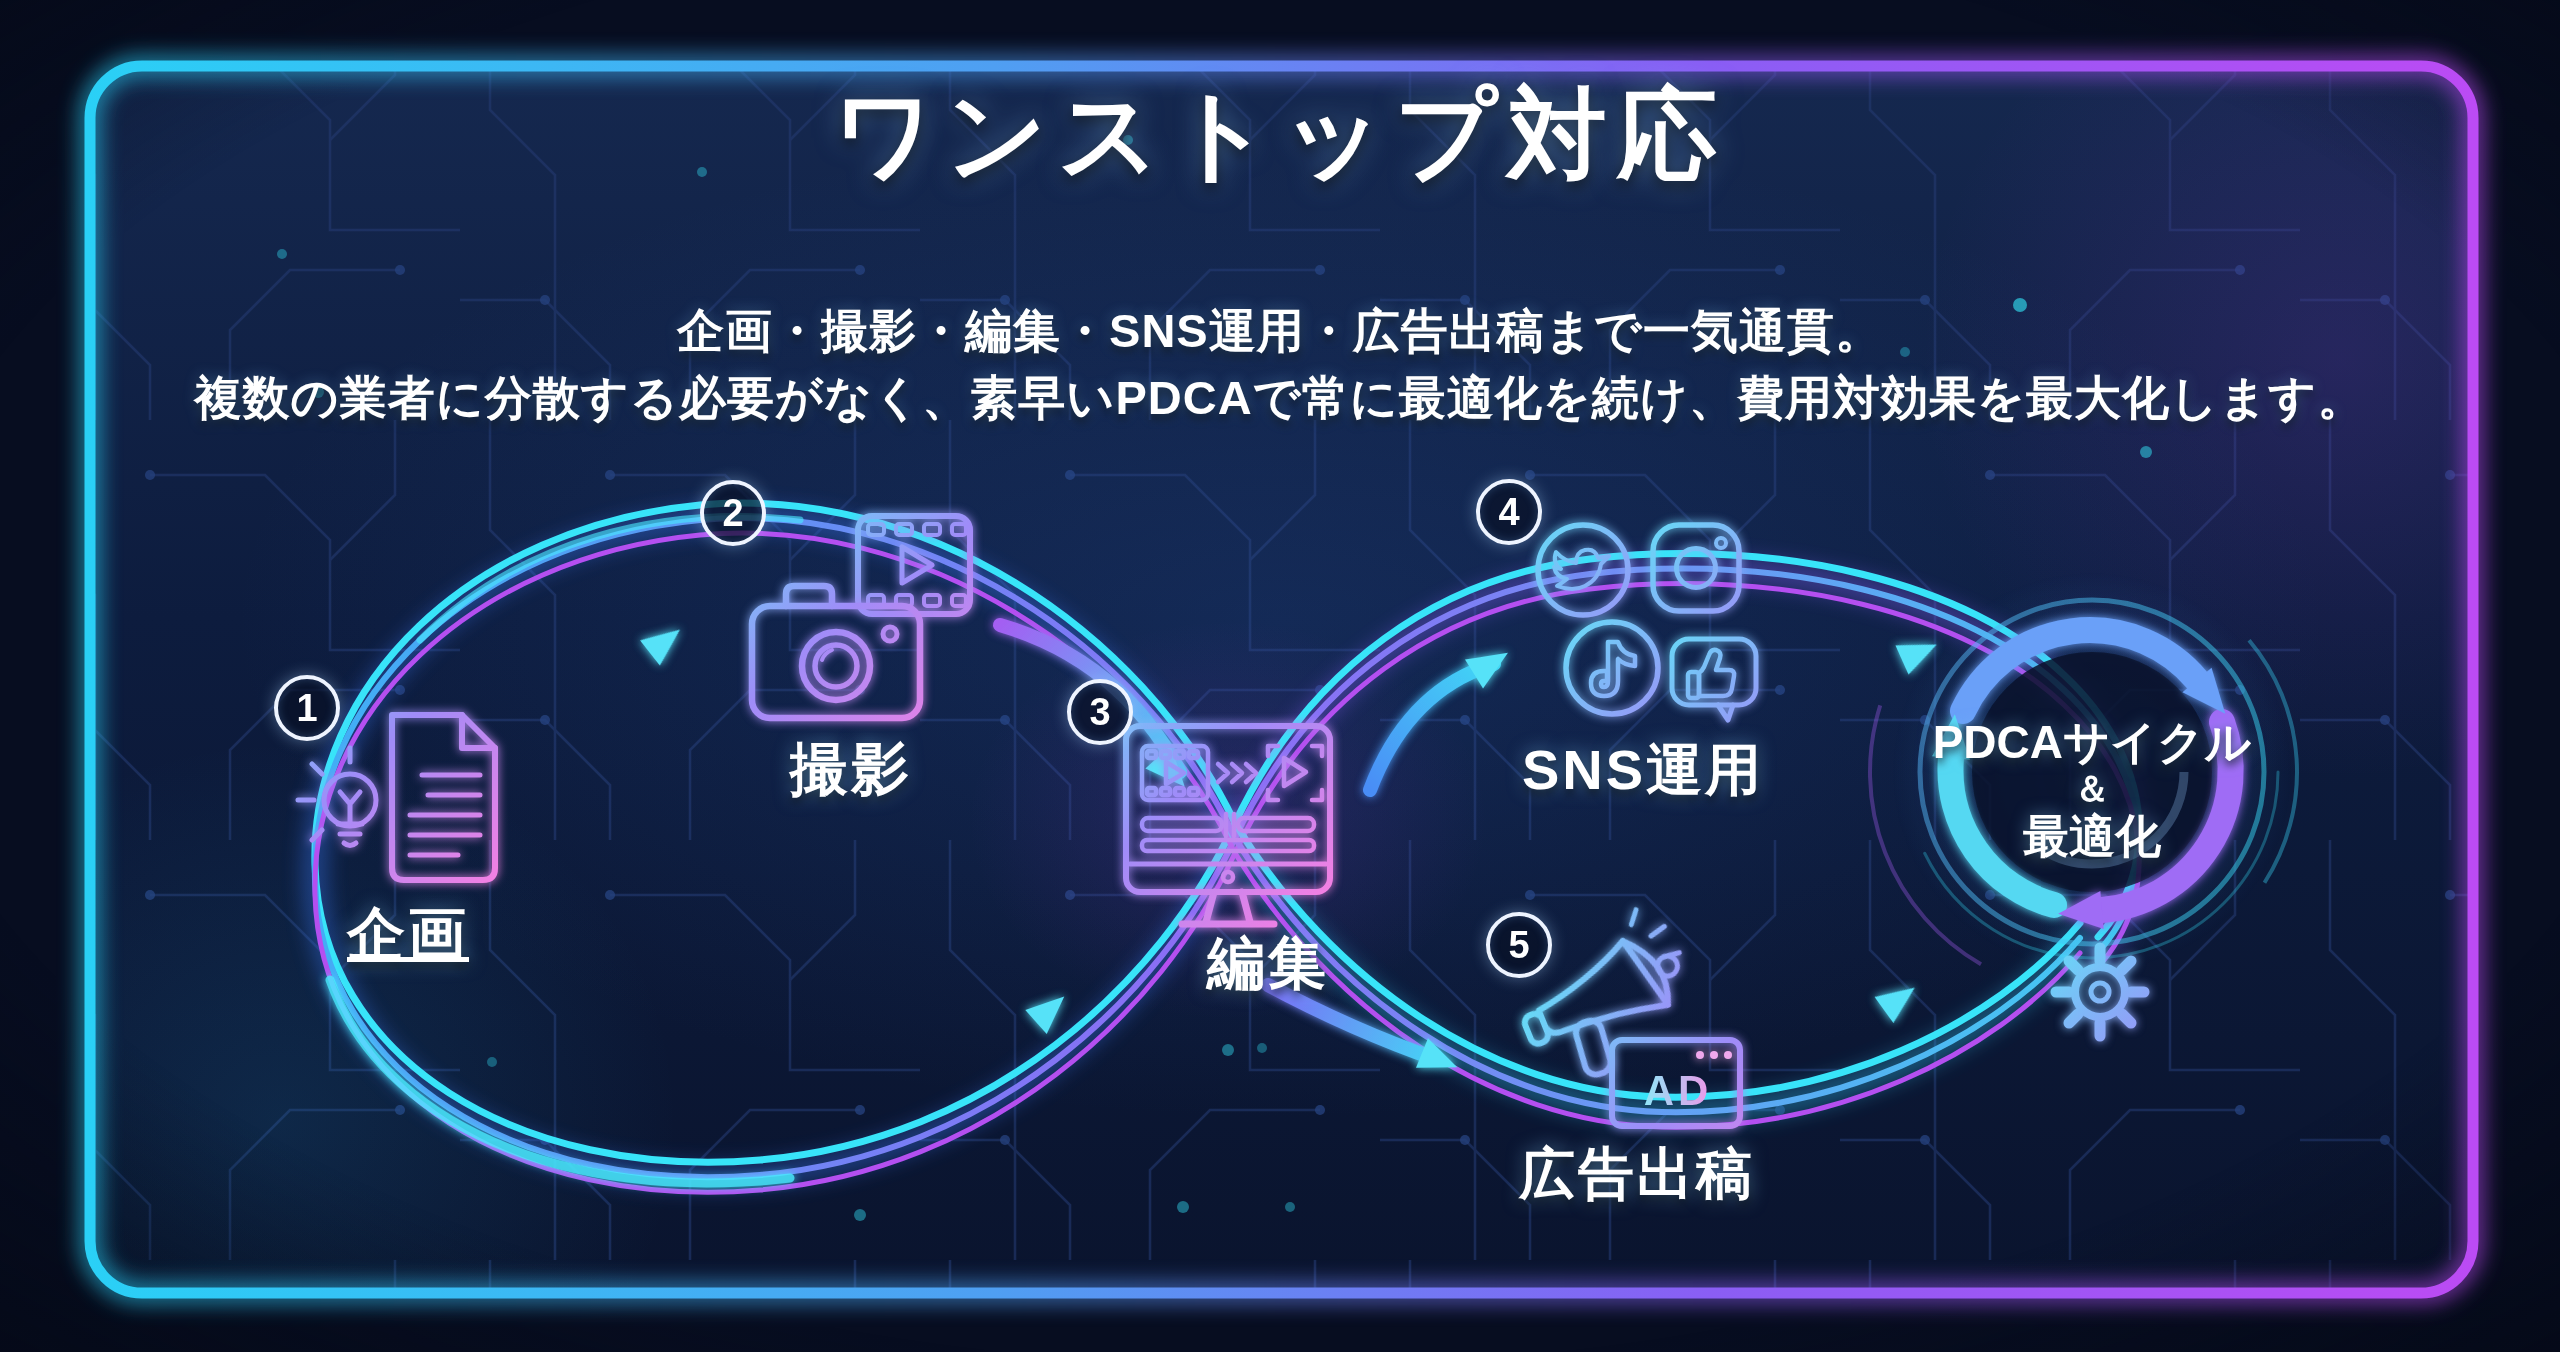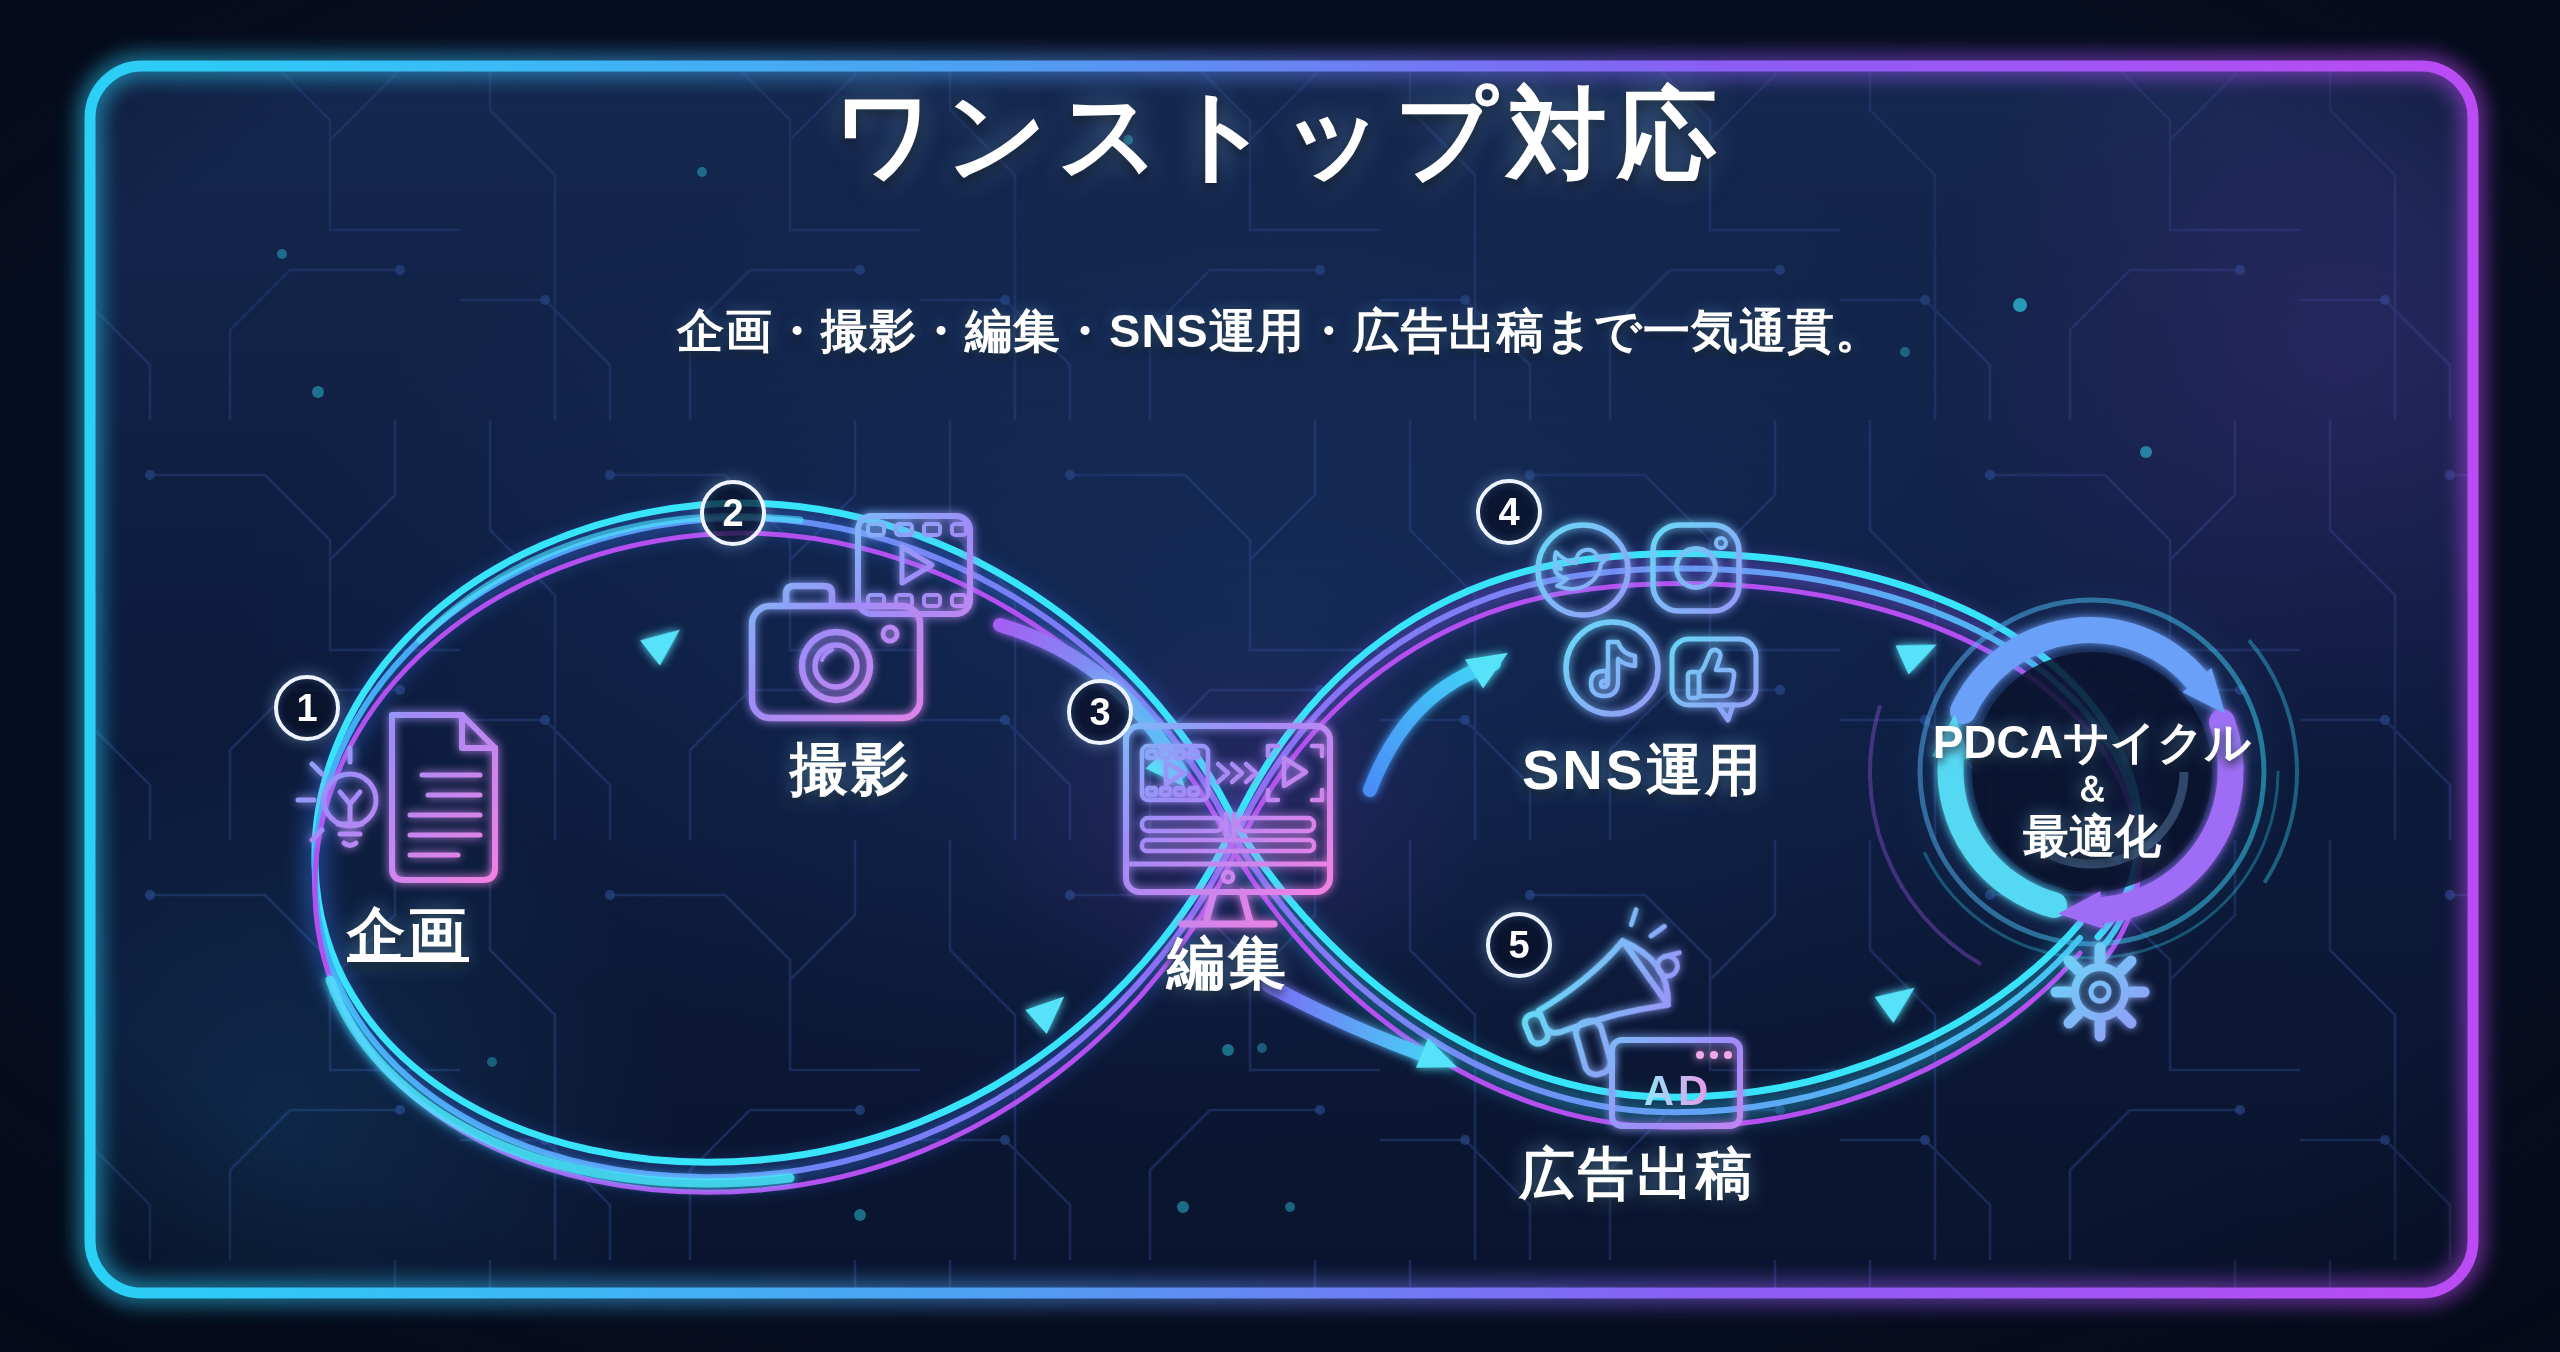--- a/index.html
+++ b/index.html
@@ -354,30 +354,31 @@
   <rect x="0" y="0" width="2560" height="1352" fill="url(#vignette)"></rect>
   <g>
     <rect x="90" y="66" width="2383" height="1227" rx="52" fill="none" stroke="url(#frameGrad)" stroke-width="24" opacity="0.55" filter="url(#blurOnly)"></rect>
     <rect x="90" y="66" width="2383" height="1227" rx="52" fill="none" stroke="url(#frameGrad)" stroke-width="11"></rect>
   </g>
 </svg>
 
 <div class="overlay">
   <div class="ttl">ワンストップ対応</div>
   <div class="sub l1">企画・撮影・編集・SNS運用・広告出稿まで一気通貫。</div>
+  <div class="sub l2">複数の業者に分散する必要がなく、素早いPDCAで常に最適化を続け、費用対効果を最大化します。</div>
 
   <div class="badge" style="left:307px;top:708px;">1</div>
   <div class="badge" style="left:733px;top:513px;">2</div>
   <div class="badge" style="left:1100px;top:712px;">3</div>
   <div class="badge" style="left:1509px;top:512px;">4</div>
   <div class="badge" style="left:1519px;top:945px;">5</div>
 
   <div class="step-label" style="left:408px;top:935px;text-decoration:underline;">企画</div>
   <div class="step-label" style="left:851px;top:762px;margin-top:8px;">撮影</div>
-  <div class="step-label" style="left:1228px;top:964px;font-family:Liberation Mono, monospace;">編集</div>
+  <div class="step-label" style="left:1268px;top:964px;font-family:Liberation Mono, monospace;">編集</div>
   <div class="step-label" style="left:1643px;top:771px;font-size:56px;">SNS運用</div>
   <div class="step-label" style="left:1637px;top:1175px;font-size:56px;">広告出稿</div>
 
   <div class="pdca-label">
     <div class="p1">PDCAサイクル</div>
     <div class="p2">＆</div>
     <div class="p3">最適化</div>
   </div>
 
   <div class="ad-label">AD</div>

